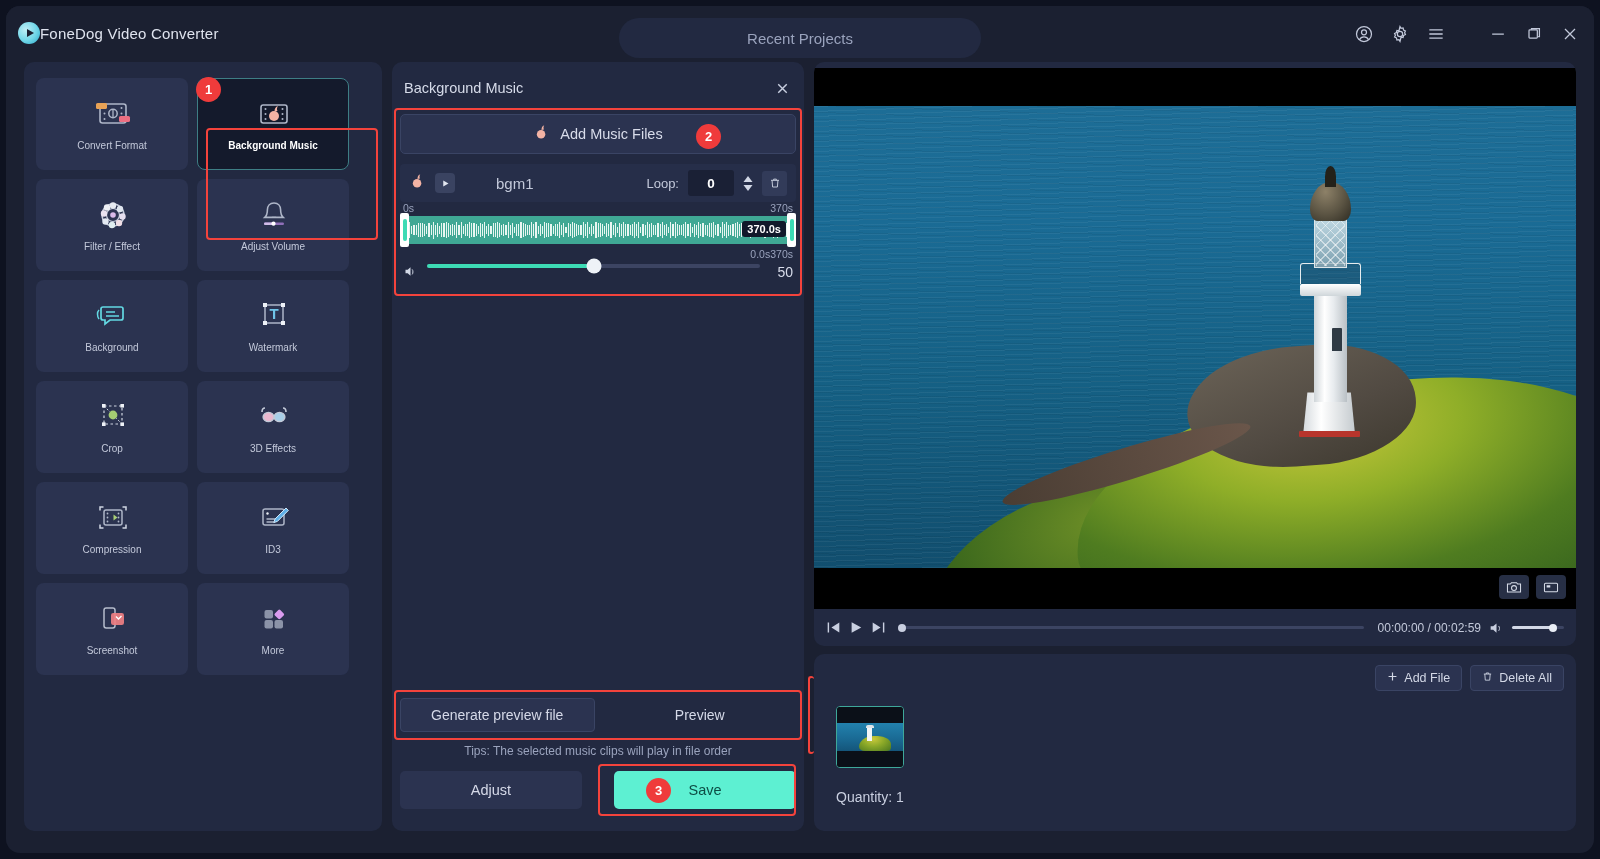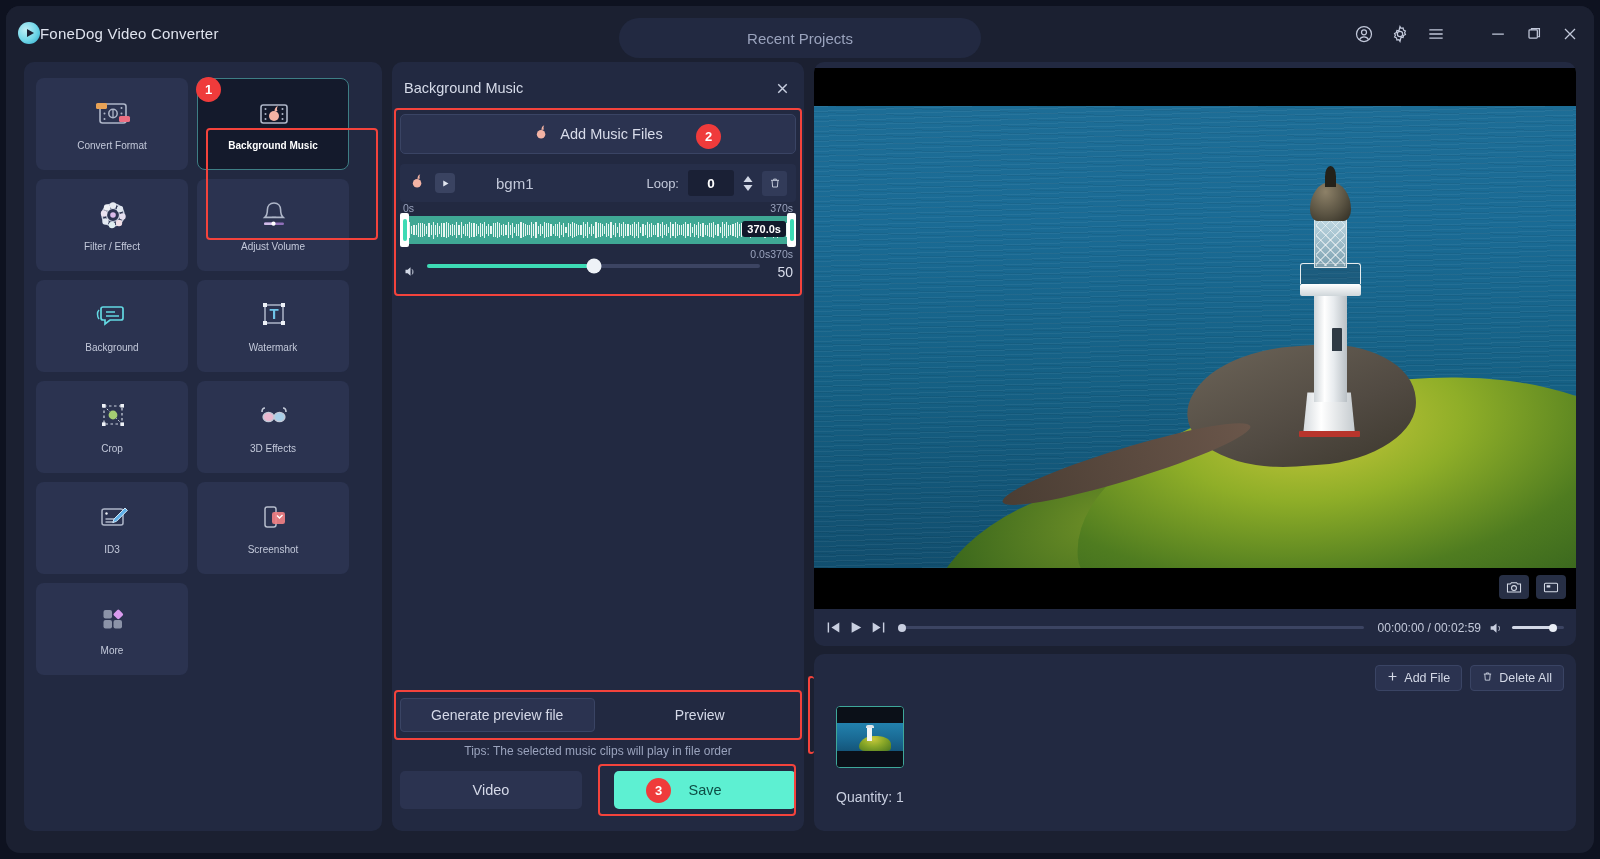--- a/index.html
+++ b/index.html
@@ -416,20 +416,36 @@
           <svg viewBox="0 0 40 34" width="40" height="34">
               <path d="M8 12c0-3 1.5-4 3-4M32 12c0-3-1.5-4-3-4" stroke="#c3cad8" stroke-width="1.6" fill="none"></path>
               <ellipse cx="14.5" cy="17" rx="5.4" ry="4.6" fill="#e9b8cf" stroke="#c3cad8" stroke-width="1.4"></ellipse>
               <ellipse cx="25.5" cy="17" rx="5.4" ry="4.6" fill="#a9cfe8" stroke="#c3cad8" stroke-width="1.4"></ellipse>
               <path d="M19.9 16h.2" stroke="#c3cad8" stroke-width="1.5"></path>
             </svg>
         </span>
         <span class="tool-label">3D Effects</span>
       </div>
 
+      <div class="tool">
+        <span class="tool-icon">
+          <svg viewBox="0 0 40 34" width="40" height="34">
+              <rect x="11" y="9" width="18" height="15" rx="2" fill="none" stroke="#aeb6c8" stroke-width="1.5"></rect>
+              <circle cx="14.5" cy="12.5" r=".9" fill="#aeb6c8"></circle>
+              <circle cx="14.5" cy="16.5" r=".9" fill="#aeb6c8"></circle>
+              <circle cx="14.5" cy="20.5" r=".9" fill="#aeb6c8"></circle>
+              <circle cx="25.5" cy="12.5" r=".9" fill="#aeb6c8"></circle>
+              <circle cx="25.5" cy="16.5" r=".9" fill="#aeb6c8"></circle>
+              <circle cx="25.5" cy="20.5" r=".9" fill="#aeb6c8"></circle>
+              <path d="M20.5 13.4l4 3.1-4 3.1z" fill="#a9cf77"></path>
+              <path d="M7 9.5V6h3.5M33 9.5V6h-3.5M7 23.5V27h3.5M33 23.5V27h-3.5" stroke="#cfd6e2" stroke-width="1.5" fill="none"></path>
+            </svg>
+        </span>
+        <span class="tool-label">Compression</span>
+      </div>
 
       <div class="tool">
         <span class="tool-icon">
           <svg viewBox="0 0 40 34" width="40" height="34">
               <rect x="9" y="8" width="21" height="16" rx="2" fill="none" stroke="#aeb6c8" stroke-width="1.5"></rect>
               <circle cx="13.5" cy="12.5" r="1.2" fill="#e9edf3"></circle>
               <path d="M12.5 18h12M12.5 21h8" stroke="#aeb6c8" stroke-width="1.3"></path>
               <path d="M32 7l-11 11-1.2 3.6 3.6-1.2 11-11z" fill="#5fb0e8" stroke="#cfe6f6" stroke-width="1"></path>
             </svg>
         </span>
@@ -728,21 +744,21 @@
 
     <div class="action-row" style="top:636px;">
       <div class="btn-flat">Generate preview file</div>
       <div class="btn-plain">Preview</div>
     </div>
     <div class="hl-red" style="left:2px; top:628px; width:408px; height:50px;"></div>
 
     <div class="tips" style="top:682px;">Tips: The selected music clips will play in file order</div>
 
     <div class="action-row" style="top:709px; justify-content:space-between; gap:14px;">
-      <div class="btn-reset">Video</div>
+      <div class="btn-reset">Adjust</div>
       <div class="btn-save">
         <span class="step-badge" style="left:32px; top:6.5px;">3</span>
         <span>Save</span>
       </div>
     </div>
     <div class="hl-red" style="left:206px; top:702px; width:198px; height:52px;"></div>
   </div>
 
   <div class="step-badge" style="left:690px; top:118px;">2</div>
 

